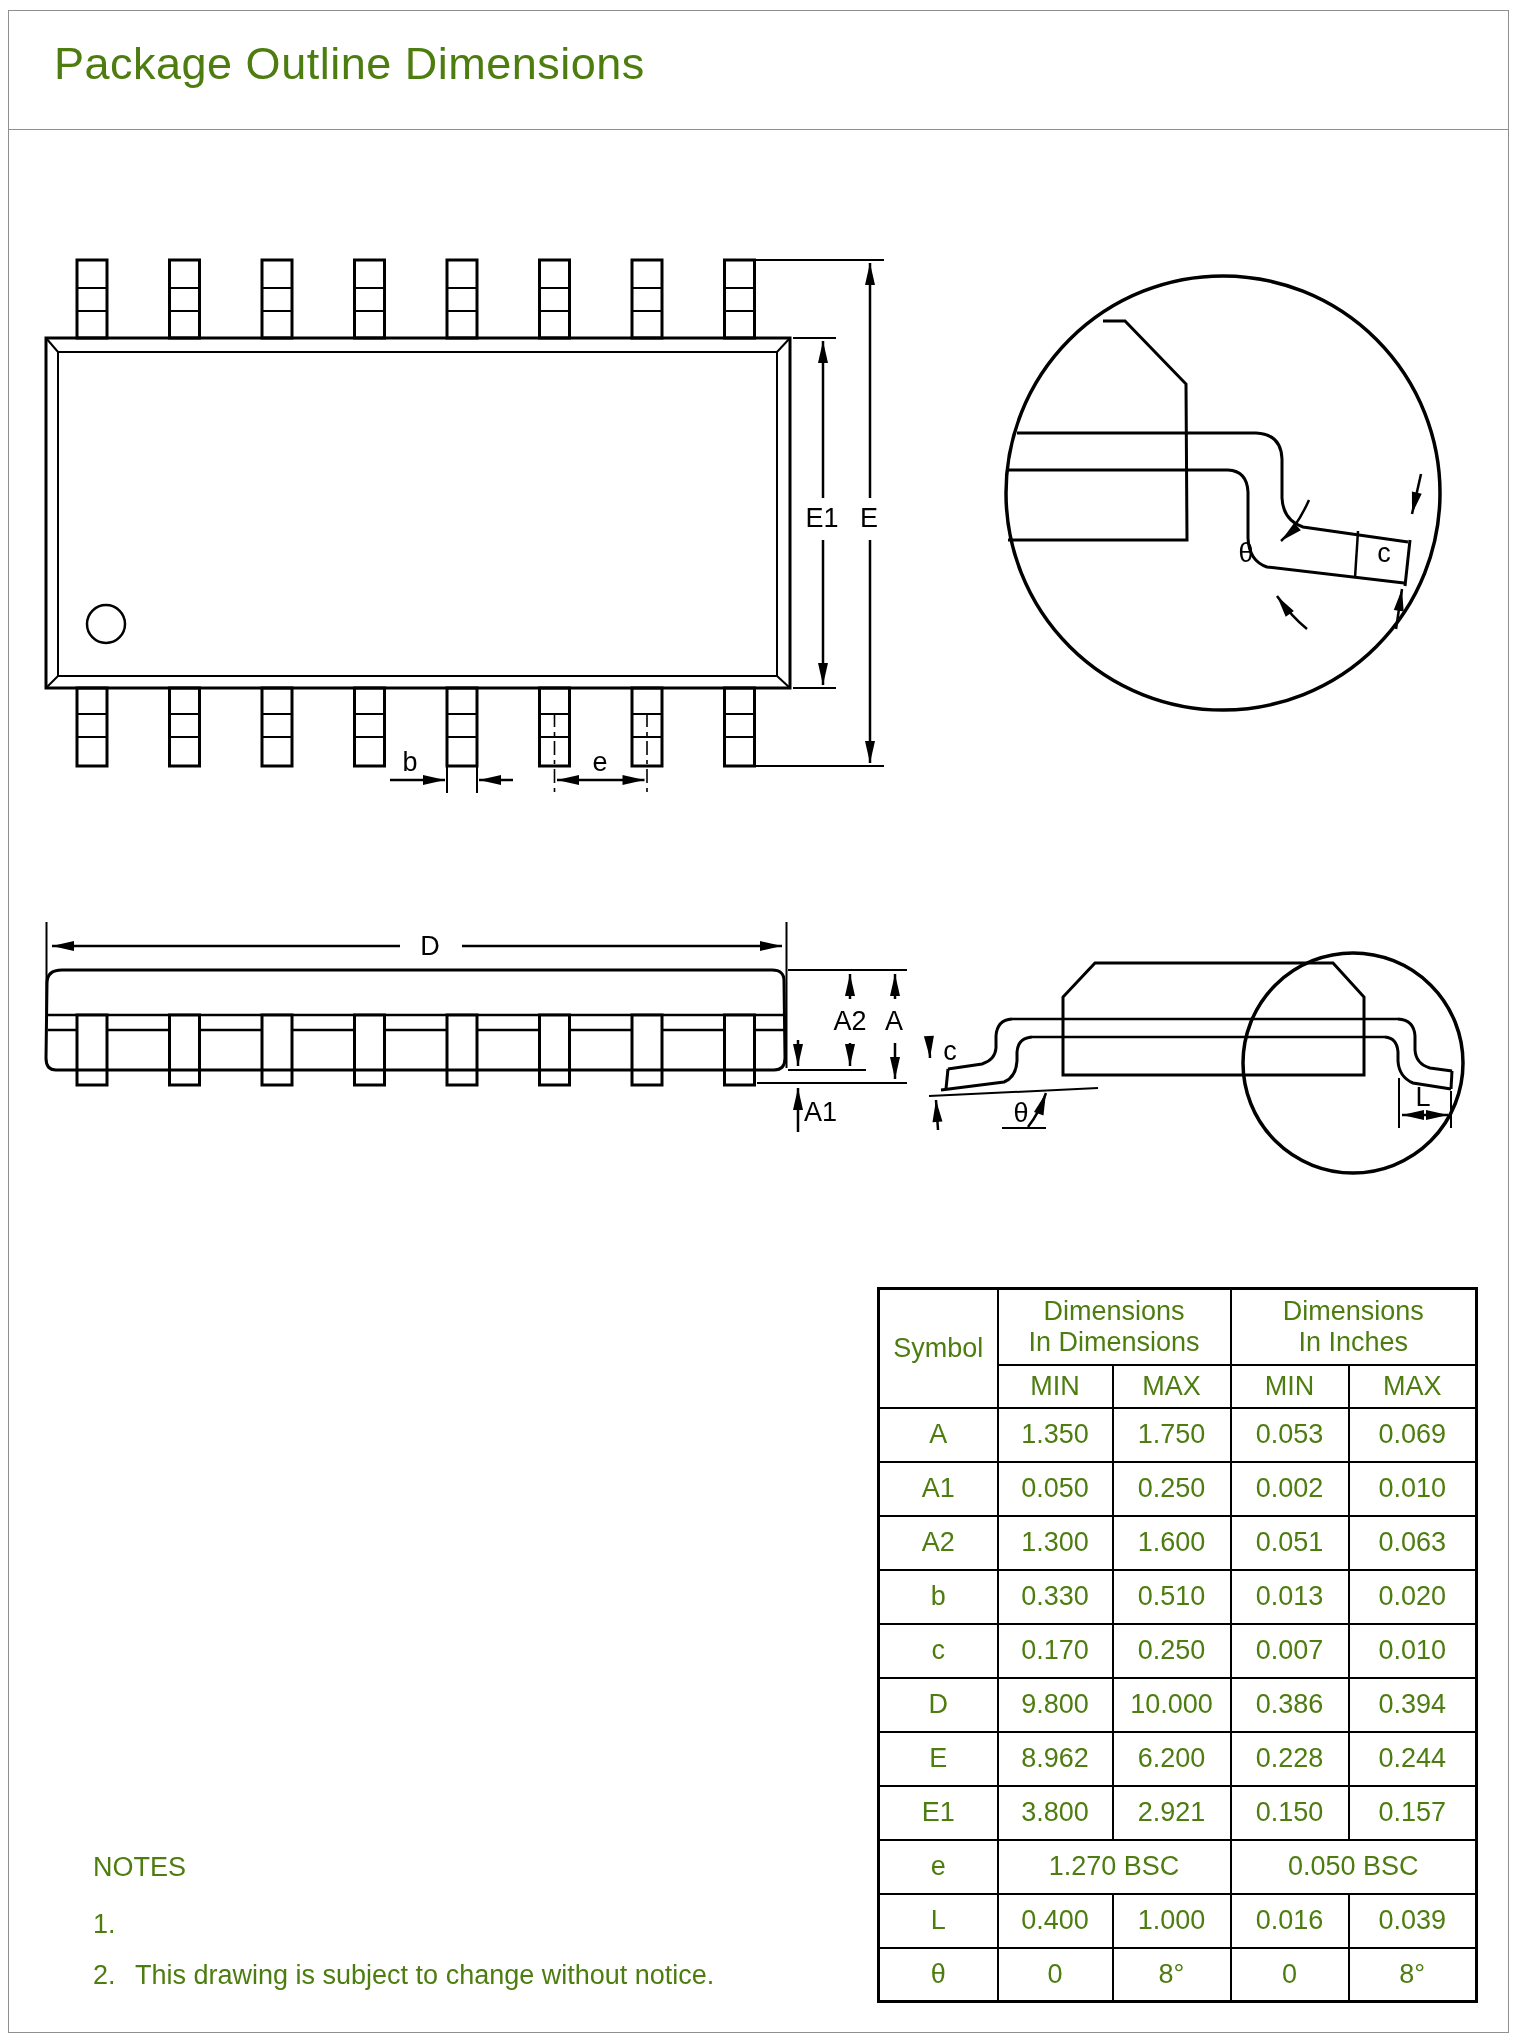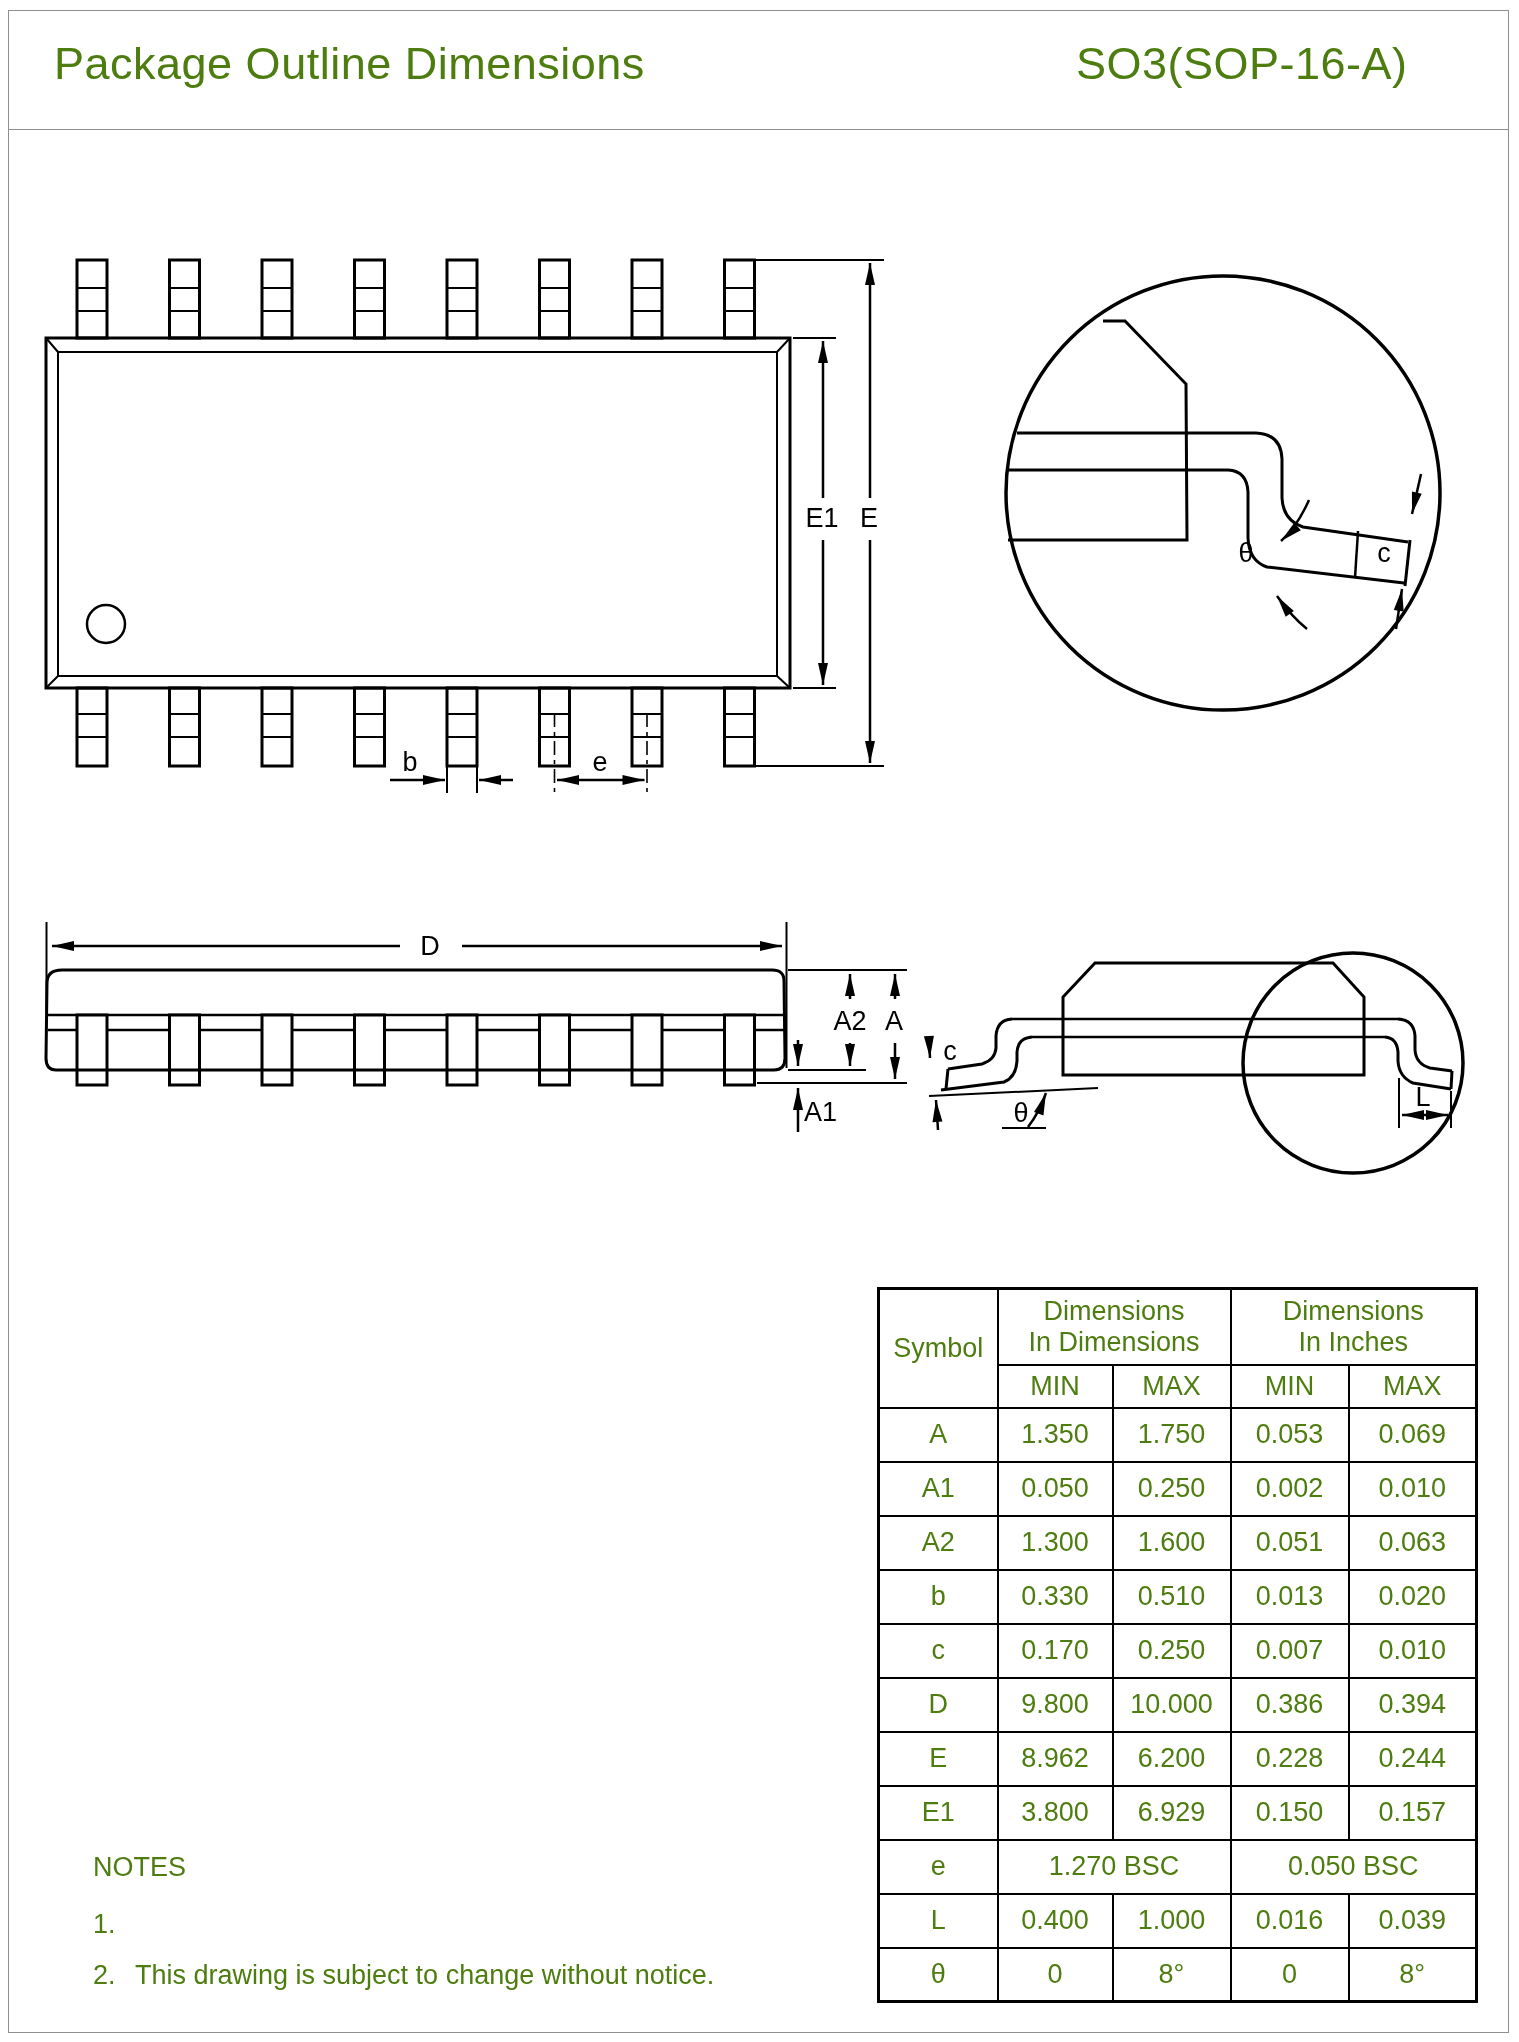--- a/index.html
+++ b/index.html
@@ -26,21 +26,20 @@
   .note-item{display:flex;margin-top:0;}
   .note-num{width:42px;}
 </style>
 </head>
 <body>
 
 <div id="page">
   <div class="frame"></div>
   <div class="hdr-divider"></div>
   <div class="title">Package Outline Dimensions</div>
-  <div class="part">SO3(SOP-16-A)</div>
 
   <svg width="1519" height="2042" viewBox="0 0 1519 2042">
     <defs>
       <marker id="ah" markerUnits="userSpaceOnUse" markerWidth="24" markerHeight="12" viewBox="0 0 24 12" refX="23" refY="6" orient="auto-start-reverse">
         <path d="M1,1 L23,6 L1,11 Z" fill="#000"></path>
       </marker>
       <g id="toppin" stroke="#000" fill="none">
         <rect x="-15" y="260" width="30" height="78" stroke-width="3"></rect>
         <line x1="-15" y1="288" x2="15" y2="288" stroke-width="2"></line>
         <line x1="-15" y1="311" x2="15" y2="311" stroke-width="2"></line>
@@ -290,21 +289,21 @@
     <tr class="dr">
       <td>E</td>
       <td>8.962</td>
       <td>6.200</td>
       <td>0.228</td>
       <td>0.244</td>
     </tr>
     <tr class="dr">
       <td>E1</td>
       <td>3.800</td>
-      <td>6.929</td>
+      <td>2.921</td>
       <td>0.150</td>
       <td>0.157</td>
     </tr>
     <tr class="dr">
       <td>e</td>
       <td colspan="2">1.270 BSC</td>
       <td colspan="2">0.050 BSC</td>
     </tr>
     <tr class="dr">
       <td>L</td>

